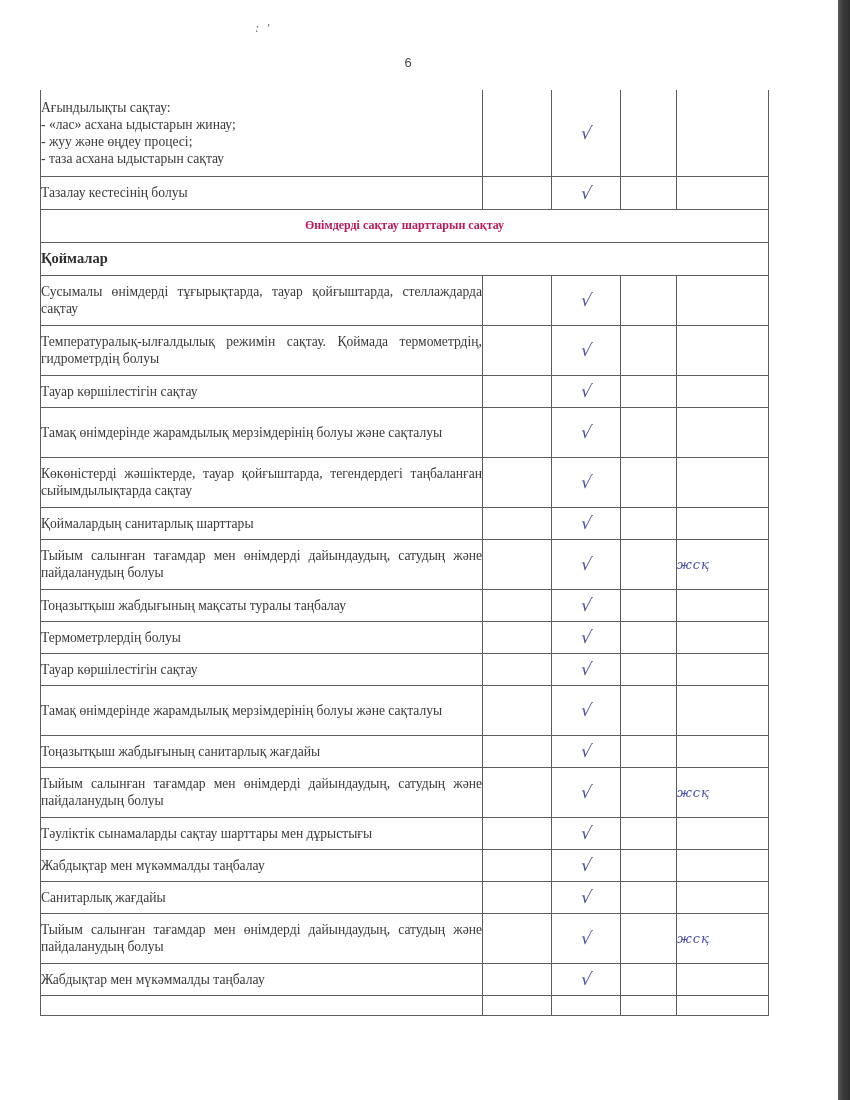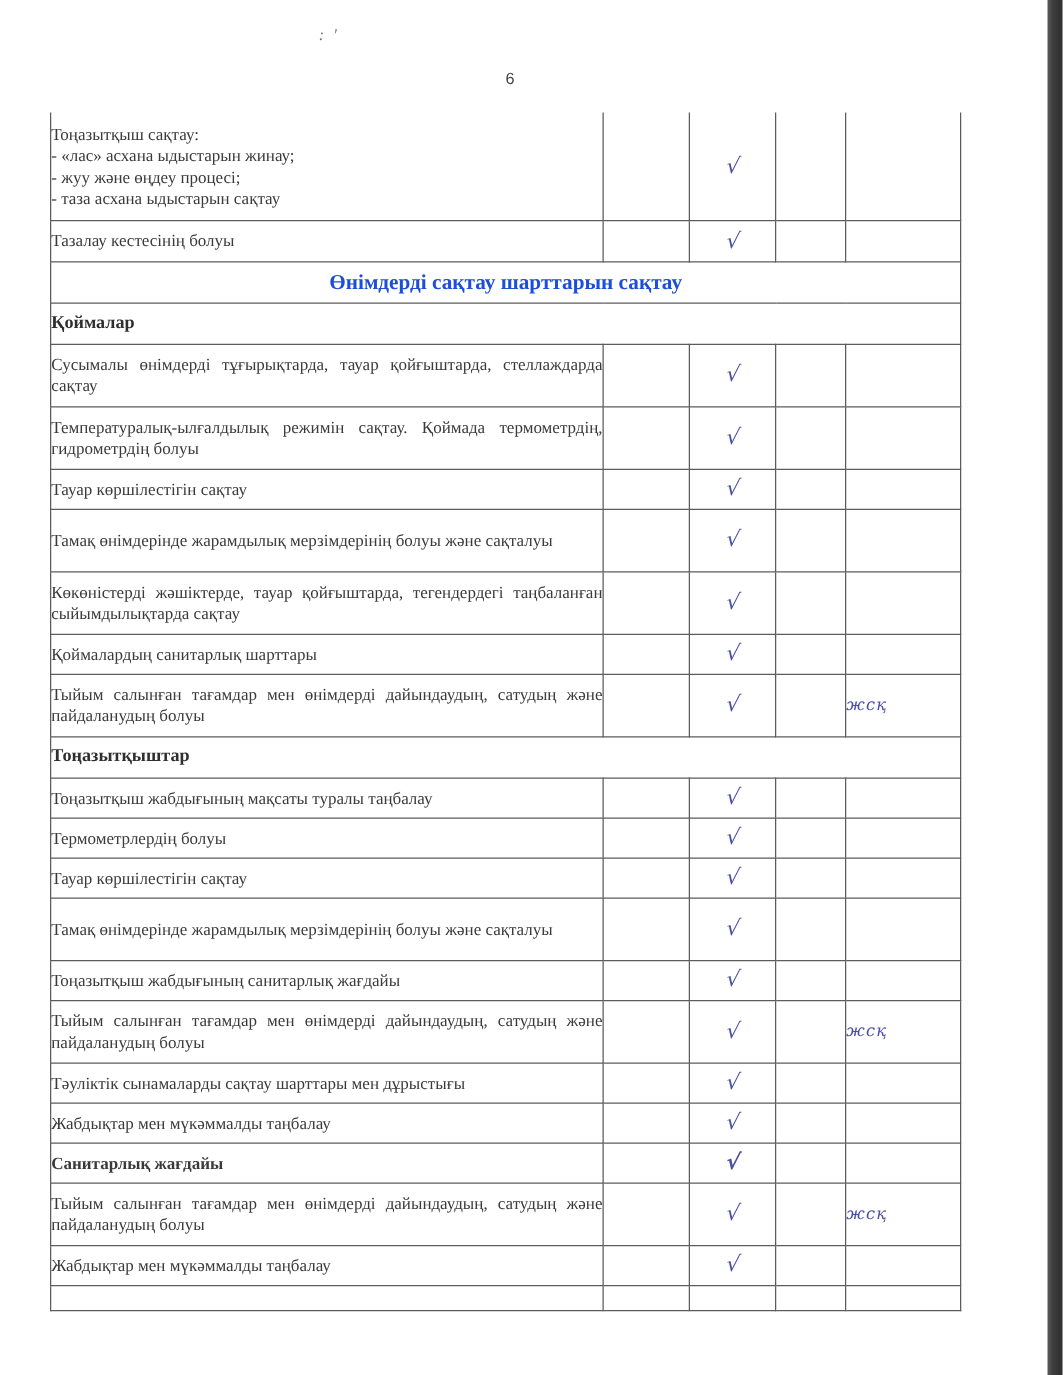--- a/index.html
+++ b/index.html
@@ -39,22 +39,22 @@
   col.c-c { width: 56px; }
   col.c-d { width: 92px; }
 
   .txt {
     padding: 4px 6px 4px 6px;
     font-size: 13.6px; line-height: 17px;
     text-align: justify; text-align-last: left;
   }
   .txt .ln { display: block; }
   .section-title {
-    text-align: center; font-weight: bold; font-size: 17px;
-    padding: 6px 0 6px 0; color: #1d4ed8;
+    text-align: center; font-weight: bold; font-size: 12px;
+    padding: 6px 0 6px 0; color: #be185d;
   }
   .subsection {
     font-weight: bold; font-size: 14.5px; padding: 6px 6px; color: #2f2f2f;
   }
   .check {
     text-align: center; color: #4d4fa3; font-size: 17px;
     font-family: "DejaVu Sans", sans-serif; font-style: italic;
     transform: skewX(-8deg);
   }
   .note {
@@ -73,21 +73,21 @@
   <colgroup>
     <col class="c-text">
       <col class="c-a">
       <col class="c-b">
       <col class="c-c">
       <col class="c-d">
   </colgroup>
   <tbody id="rows">
       <tr style="height: 86px;">
         <td class="txt">
-          <span class="ln">Тоңазытқыш сақтау:</span>
+          <span class="ln">Ағындылықты сақтау:</span>
           <span class="ln">- «лас» асхана ыдыстарын жинау;</span>
           <span class="ln">- жуу және өңдеу процесі;</span>
           <span class="ln">- таза асхана ыдыстарын сақтау</span>
         </td>
         <td></td>
         <td class="check">√</td>
         <td></td>
         <td class="note"></td>
       </tr>
       <tr style="height: 33px;">
@@ -145,23 +145,20 @@
         <td></td>
         <td class="note"></td>
       </tr>
       <tr style="height: 50px;">
         <td class="txt"><span class="">Тыйым салынған тағамдар мен өнімдерді дайындаудың, сатудың және пайдаланудың болуы</span></td>
         <td></td>
         <td class="check">√</td>
         <td></td>
         <td class="note">жсқ</td>
       </tr>
-      <tr style="height: 33px;">
-        <td colspan="5" class="subsection">Тоңазытқыштар</td>
-      </tr>
       <tr style="height: 32px;">
         <td class="txt"><span class="">Тоңазытқыш жабдығының мақсаты туралы таңбалау</span></td>
         <td></td>
         <td class="check">√</td>
         <td></td>
         <td class="note"></td>
       </tr>
       <tr style="height: 32px;">
         <td class="txt"><span class="">Термометрлердің болуы</span></td>
         <td></td>
@@ -204,21 +201,21 @@
         <td></td>
         <td class="note"></td>
       </tr>
       <tr style="height: 32px;">
         <td class="txt"><span class="">Жабдықтар мен мүкәммалды таңбалау</span></td>
         <td></td>
         <td class="check">√</td>
         <td></td>
         <td class="note"></td>
       </tr>
-      <tr style="height: 32px; font-weight: bold;">
+      <tr style="height: 32px;">
         <td class="txt"><span class="">Санитарлық жағдайы</span></td>
         <td></td>
         <td class="check">√</td>
         <td></td>
         <td class="note"></td>
       </tr>
       <tr style="height: 50px;">
         <td class="txt"><span class="">Тыйым салынған тағамдар мен өнімдерді дайындаудың, сатудың және пайдаланудың болуы</span></td>
         <td></td>
         <td class="check">√</td>

